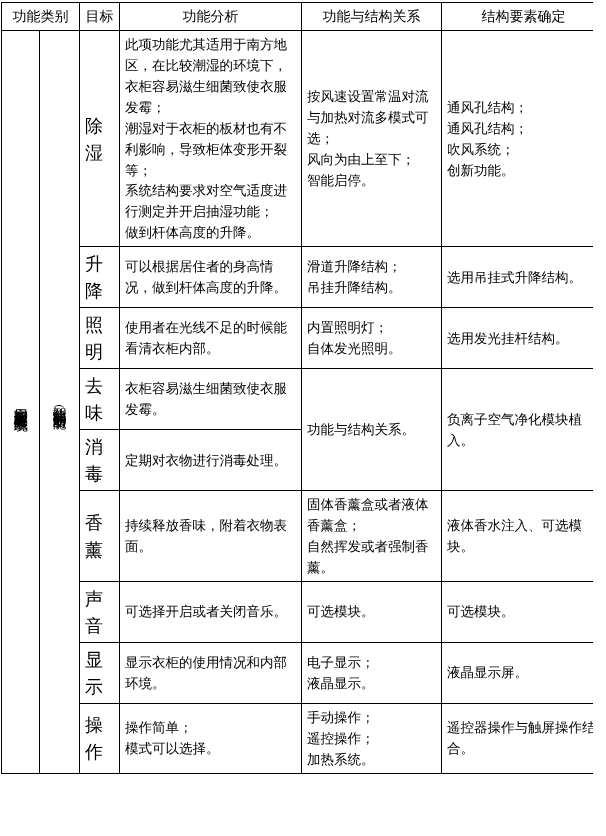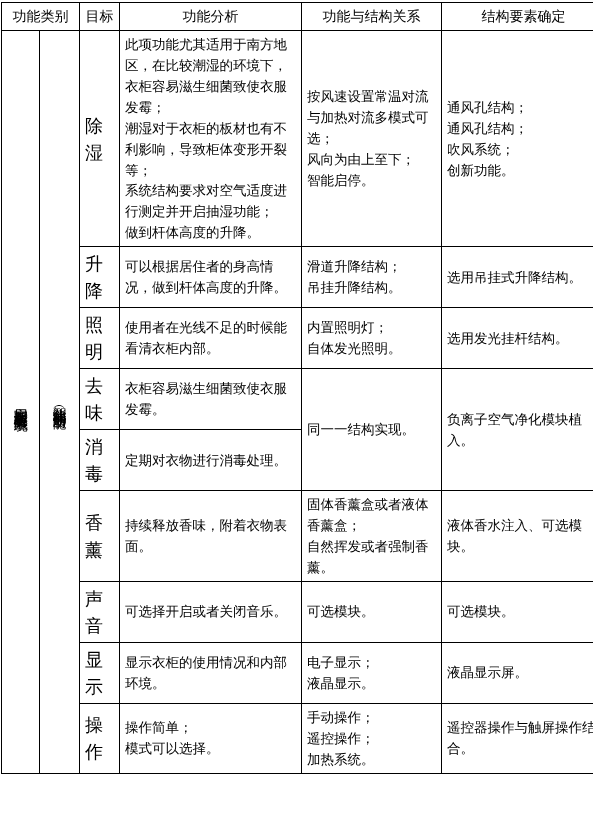--- a/index.html
+++ b/index.html
@@ -147,21 +147,21 @@
         <td class="body mid">
             <span class="cellline">内置照明灯；</span>
             <span class="cellline">自体发光照明。</span>
           </td>
         <td class="body mid">选用发光挂杆结构。</td>
       </tr>
 
       <tr>
         <td class="goal">去味</td>
         <td class="body">衣柜容易滋生细菌致使衣服发霉。</td>
-        <td class="body mid" rowspan="2">同一一结构实现。</td>
+        <td class="body mid" rowspan="2">功能与结构关系。</td>
         <td class="body mid" rowspan="2">负离子空气净化模块植入。</td>
       </tr>
 
       <tr>
         <td class="goal">消毒</td>
         <td class="body">定期对衣物进行消毒处理。</td>
       </tr>
 
       <tr>
         <td class="goal">香薰</td>

